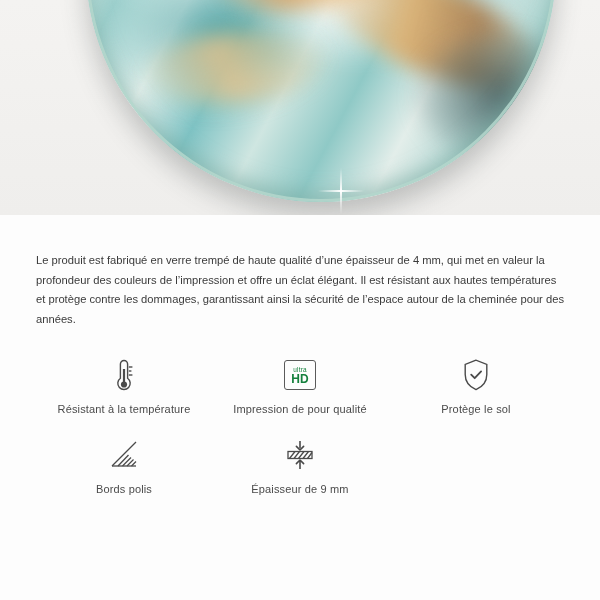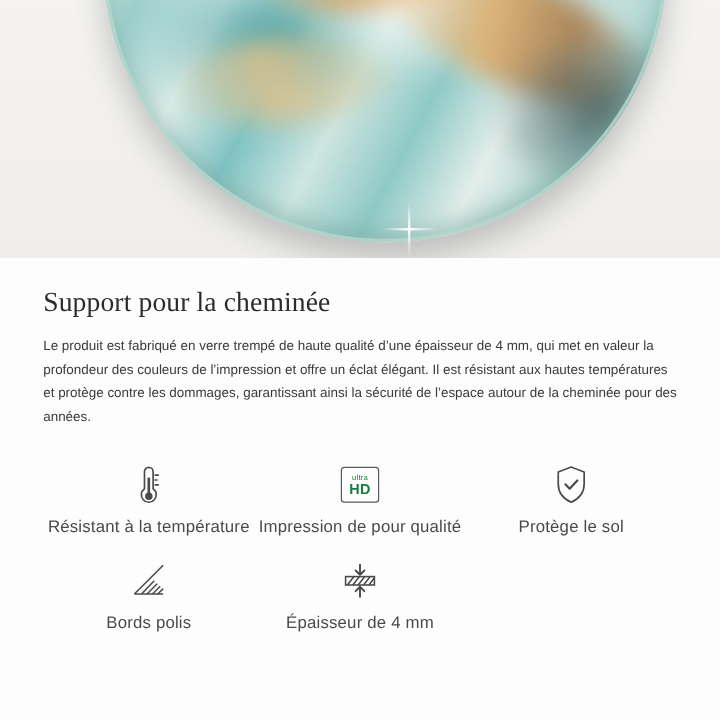--- a/index.html
+++ b/index.html
@@ -168,21 +168,21 @@
     padding: 4px 2px;
   }
   .feature-icon {
     height: 40px;
     display: flex;
     align-items: center;
     justify-content: center;
   }
   .feature-label {
     margin-top: 9px;
-    font-size: 14px;
+    font-size: 11px;
     color: #4a4a4a;
     letter-spacing: 0.15px;
     line-height: 11px;
   }
   .hd-badge {
     width: 30px;
     height: 28px;
     border: 1.4px solid #5a5a5a;
     border-radius: 3px;
     display: flex;
@@ -219,21 +219,20 @@
       <div class="ink gold2"></div>
       <div class="ink gold3"></div>
       <div class="ink dark1"></div>
       <div class="plate-edge"></div>
     </div>
     <div class="sparkle"></div>
   </div>
 
   <div class="content">
     <h1 class="headline">
-      <span>Support pour la cheminée</span>
     </h1>
 
     <p class="body-text">Le produit est fabriqué en verre trempé de haute qualité d’une épaisseur de 4 mm, qui met en valeur la profondeur des couleurs de l’impression et offre un éclat élégant. Il est résistant aux hautes températures et protège contre les dommages, garantissant ainsi la sécurité de l’espace autour de la cheminée pour des années.</p>
 
     <div class="features">
 
       <div class="feature">
         <div class="feature-icon">
           <svg width="26" height="38" viewBox="0 0 26 38" fill="none" stroke="#4a4a4a" stroke-width="1.4">
             <path d="M13 4.5a3.6 3.6 0 0 0-3.6 3.6v14.2a6.2 6.2 0 1 0 7.2 0V8.1A3.6 3.6 0 0 0 13 4.5z"></path>
@@ -286,18 +285,18 @@
         <div class="feature-icon">
           <svg width="34" height="34" viewBox="0 0 34 34" fill="none" stroke="#4a4a4a" stroke-width="1.3">
             <path d="M17 3v7.5" stroke-width="1.6"></path>
             <path d="M13.4 8.4 17 12l3.6-3.6" stroke-width="1.6" stroke-linecap="round" stroke-linejoin="round"></path>
             <rect x="5" y="13.5" width="24" height="7"></rect>
             <path d="M6.5 20.5 12 13.5M11 20.5 16.5 13.5M15.5 20.5 21 13.5M20 20.5 25.5 13.5M24.5 20.5 29 14.5"></path>
             <path d="M17 31v-7.5" stroke-width="1.6"></path>
             <path d="M13.4 25.6 17 22l3.6 3.6" stroke-width="1.6" stroke-linecap="round" stroke-linejoin="round"></path>
           </svg>
         </div>
-        <div class="feature-label">Épaisseur de 4 mm</div>
+        <div class="feature-label">Épaisseur de 9 mm</div>
       </div>
 
     </div>
   </div>
 </div>
 
 </body></html>

